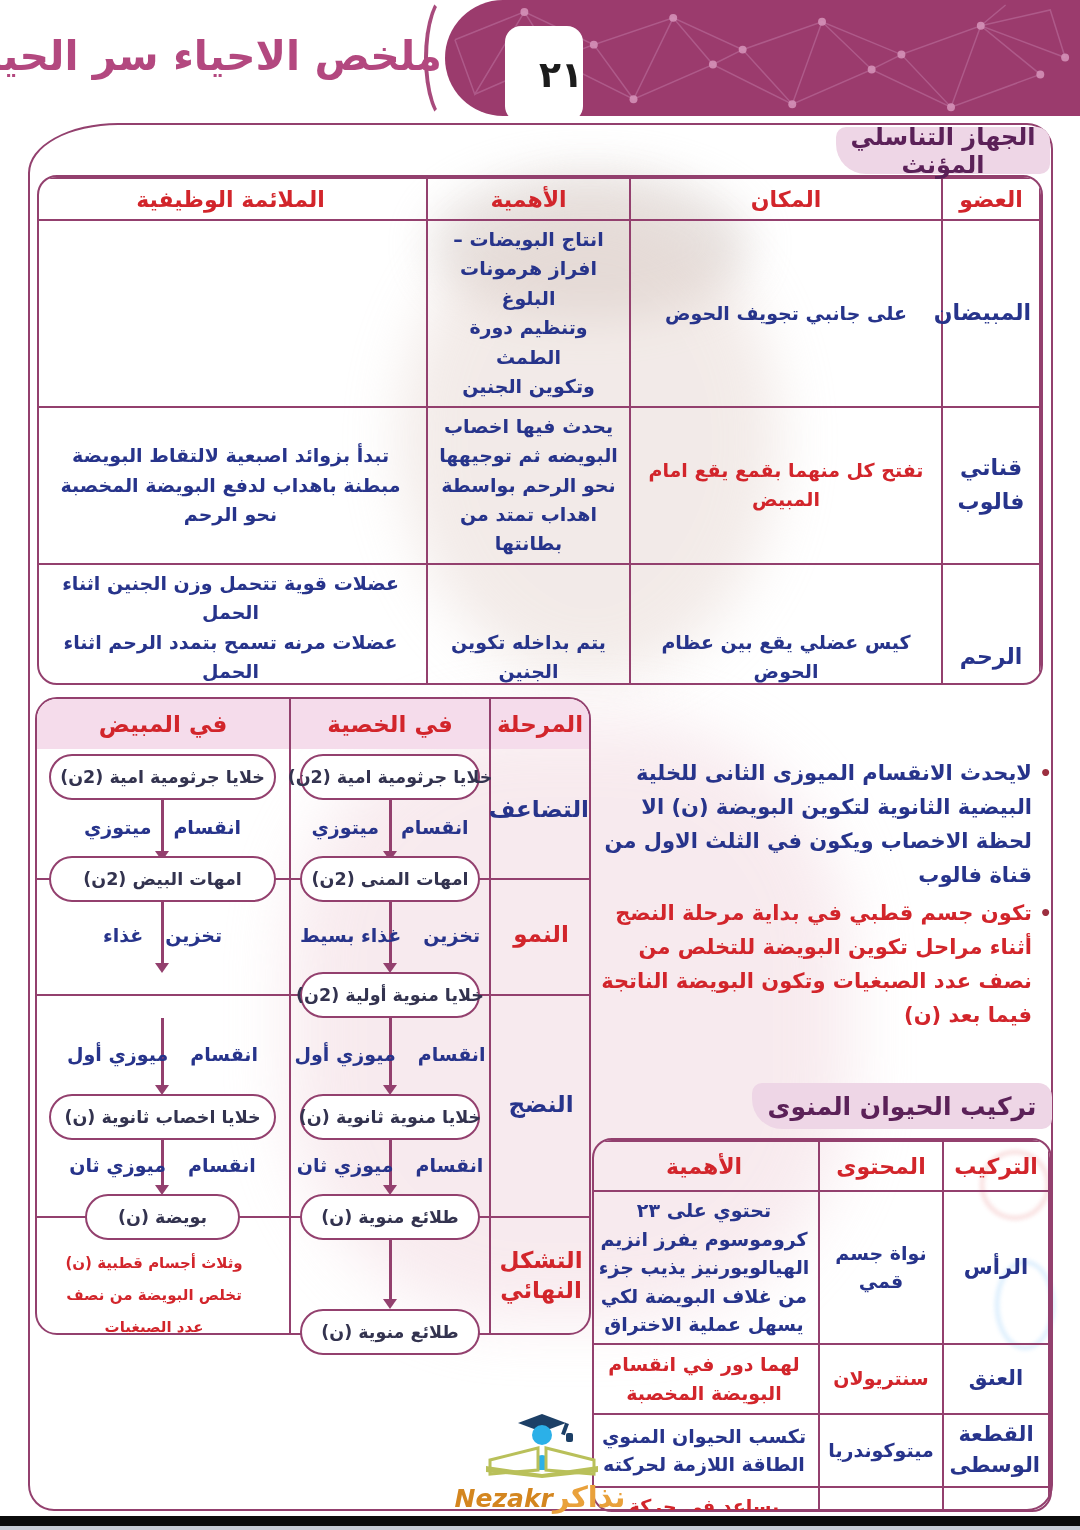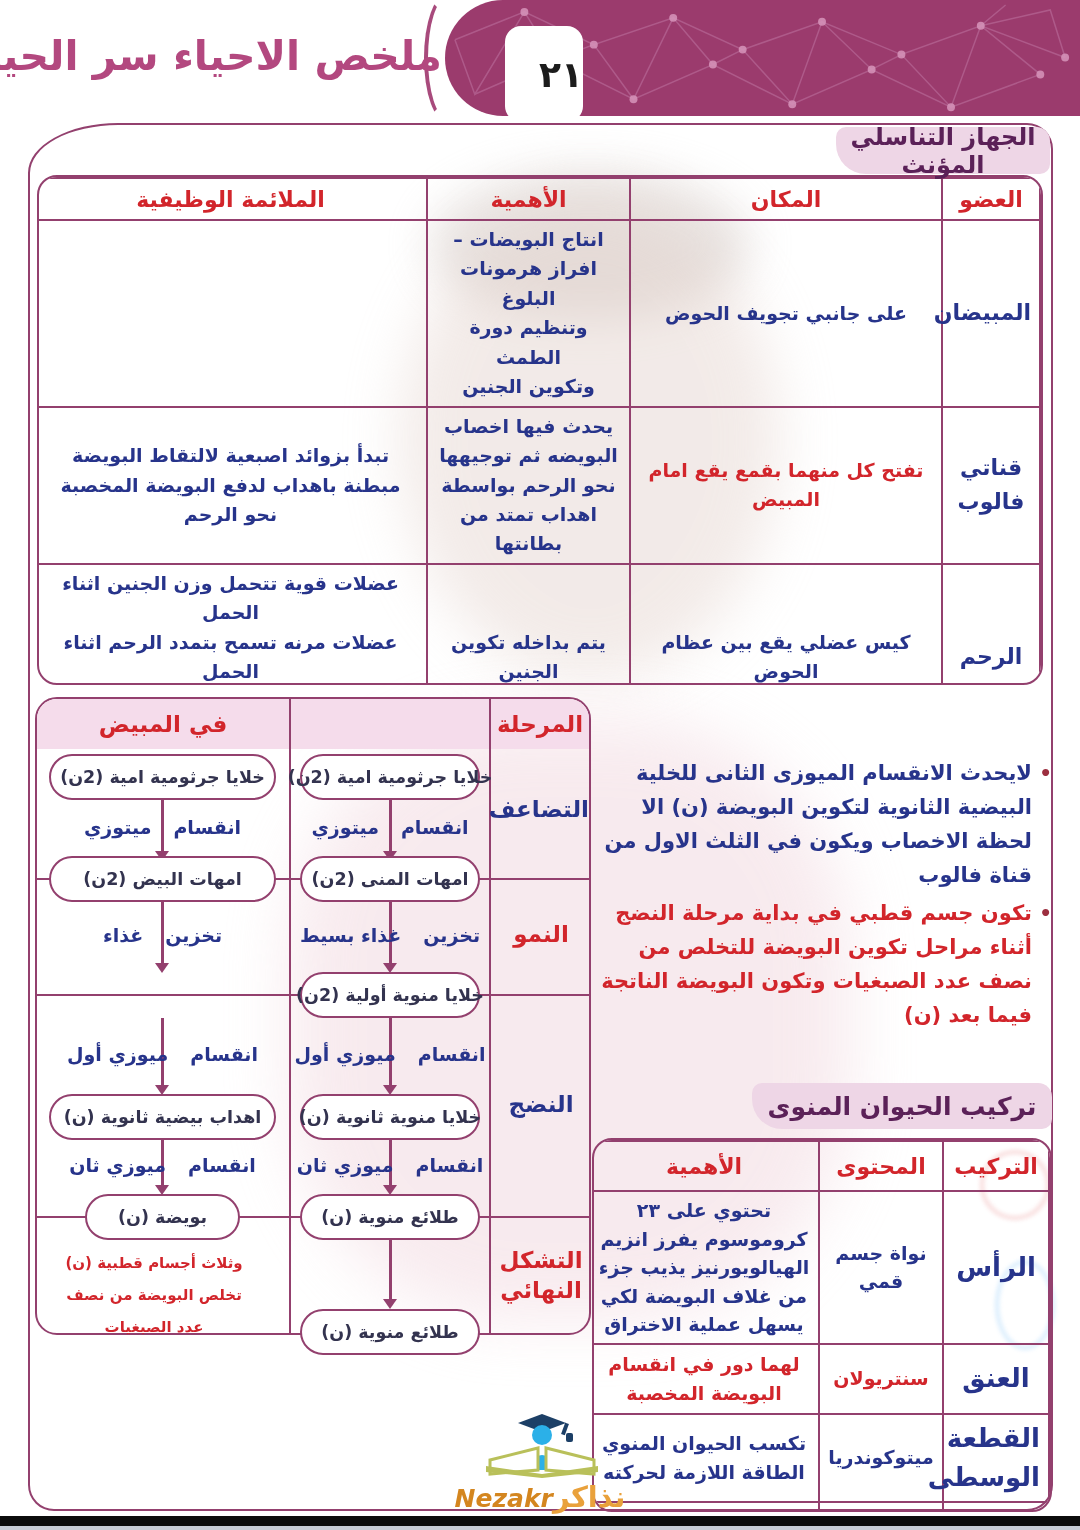--- a/index.html
+++ b/index.html
@@ -46,21 +46,21 @@
   table.tbl th, table.tbl td { border:2px solid #93406e; text-align:center; vertical-align:middle;
                padding:4px 8px; font-weight:bold; }
   table.tbl th { color:#d2252b; font-size:22px; }
   .blue { color:#27348b; } .red { color:#d2252b; }
   .pre { white-space:pre-line; }
   .t1 { left:37px; top:175px; width:1006px; height:510px; }
   .t1 td { font-size:19px; line-height:1.55; }
   .t1 .organ { font-size:22px; }
   .t2 { left:592px; top:1138px; width:460px; height:374px; }
   .t2 td { font-size:19px; line-height:1.5; }
-  .t2 .organ { font-size:26px;text-align:center; }
+  .t2 .organ { font-size:21px;text-align:center; }
 
   
   .bullets { position:absolute; left:600px; top:756px; width:452px; z-index:2; }
   .bullet { position:relative; padding-right:20px; font-size:21px; font-weight:bold; line-height:34px;
             text-align:right; margin-bottom:4px; }
   .bullet::before { content:"•"; position:absolute; right:0; top:0; color:#9c2f3f; font-size:20px; }
 
   
   .fc { position:absolute; left:35px; top:697px; width:556px; height:638px; z-index:2; }
   .fc-border { position:absolute; inset:0; border:2.5px solid #93406e; border-radius:22px; z-index:1; }
@@ -193,30 +193,31 @@
   <div class="fc">
     <div class="fc-border"></div>
     <div class="fc-headbg"></div>
     <div class="fc-vdiv" style="left:254px"></div>
     <div class="fc-vdiv" style="left:454px"></div>
     <div class="fc-hline" style="top:181px"></div>
     <div class="fc-hline" style="top:297px"></div>
     <div class="fc-hline" style="top:519px"></div>
 
     <div class="fc-hcell" style="left:455px;width:100px">المرحلة</div>
+    <div class="fc-hcell" style="left:255px;width:200px">في الخصية</div>
     <div class="fc-hcell" style="left:2px;width:252px">في المبيض</div>
 
     <div class="stage blue" style="top:97px">التضاعف</div>
     <div class="stage red" style="top:222px">النمو</div>
     <div class="stage blue" style="top:392px">النضج</div>
     <div class="stage red" style="top:548px">التشكل النهائي</div>
 
     <div class="fbox" style="left:14px;width:227px;top:57px">خلايا جرثومية امية (2ن)</div>
     <div class="fbox" style="left:14px;width:227px;top:159px">امهات البيض (2ن)</div>
-    <div class="fbox" style="left:14px;width:227px;top:397px">اهداب بيضية ثانوية (ن)</div>
+    <div class="fbox" style="left:14px;width:227px;top:397px">خلايا اخصاب ثانوية (ن)</div>
     <div class="fbox" style="left:50px;width:155px;top:497px">بويضة (ن)</div>
     <div class="vline" style="left:126px;top:103px;height:52px"></div>
     <div class="vline" style="left:126px;top:205px;height:62px"></div>
     <div class="vline" style="left:126px;top:321px;height:68px"></div>
     <div class="vline" style="left:126px;top:443px;height:46px"></div>
     <div class="tlabel" style="left:0;width:255px;top:115px">
       <span>انقسام</span>
       <span>ميتوزي</span>
     </div>
     <div class="tlabel" style="left:0;width:255px;top:223px">

